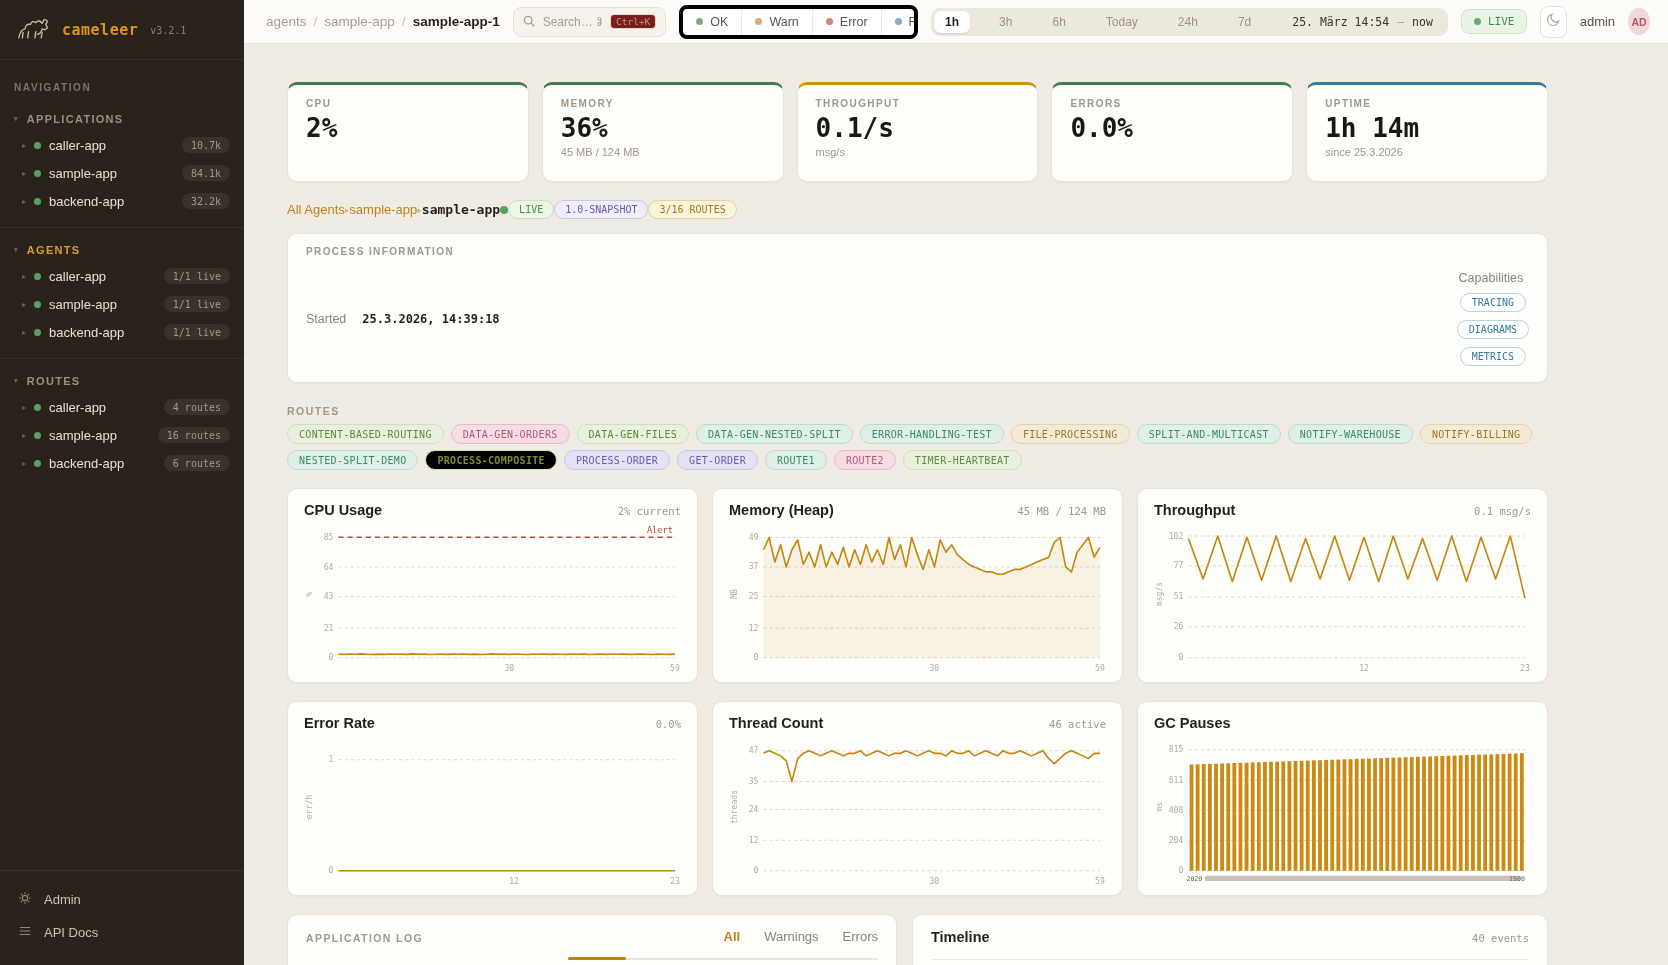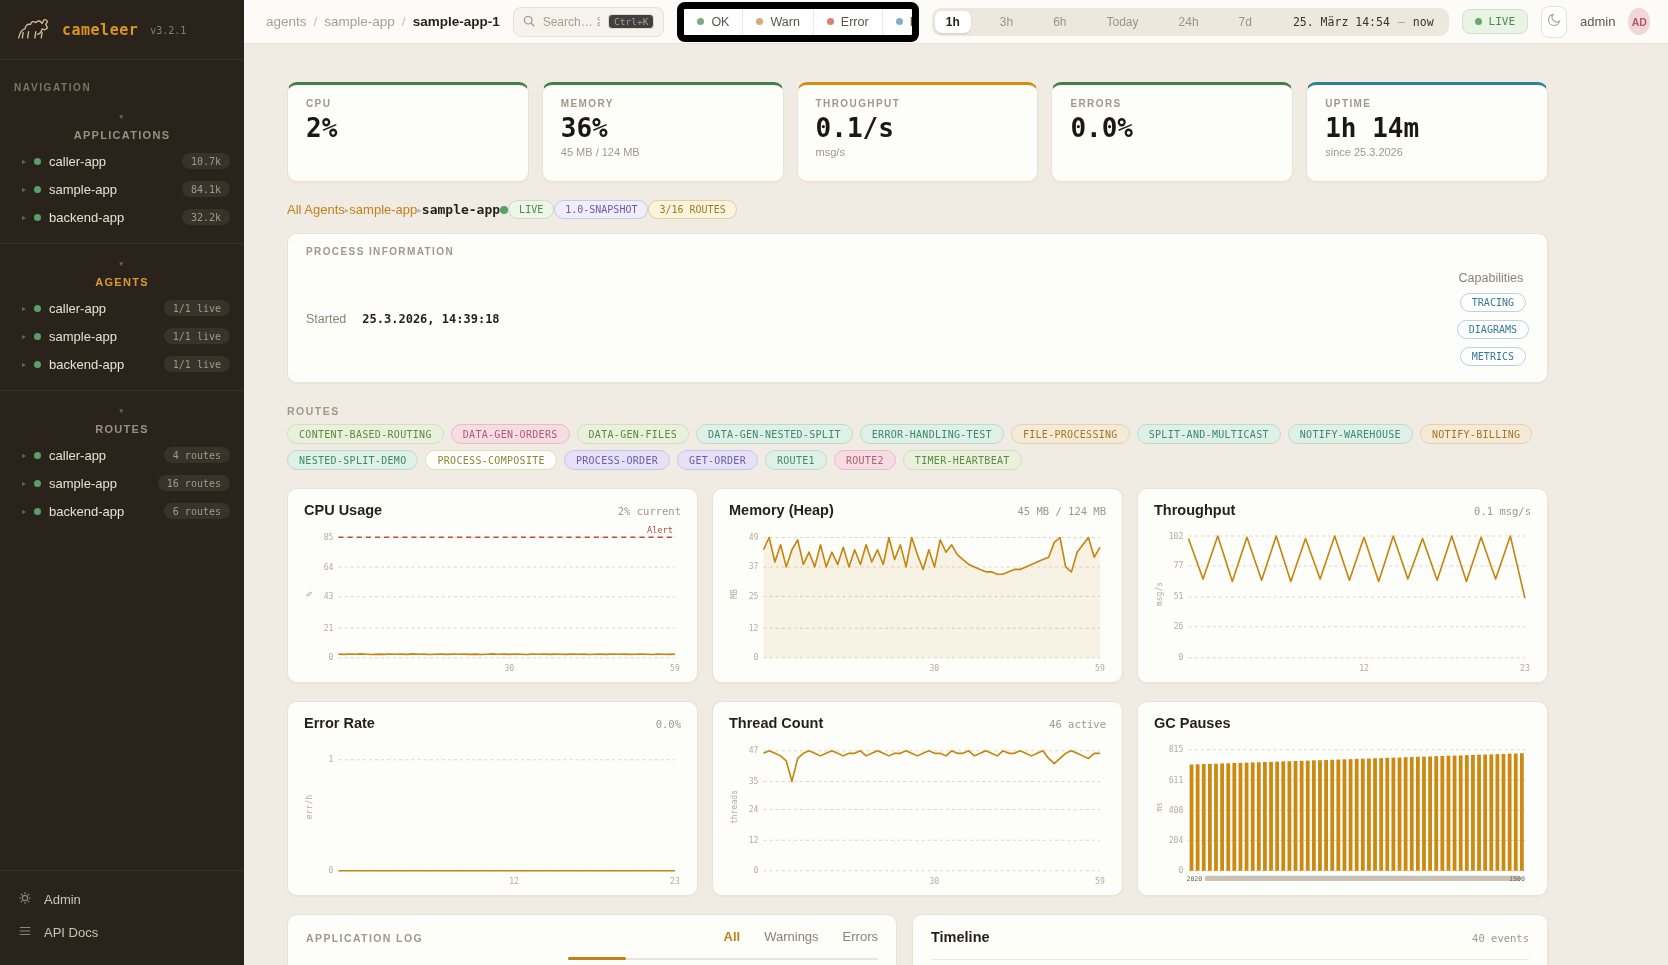--- a/index.html
+++ b/index.html
@@ -10,43 +10,43 @@
   .sidebar { flex:0 0 244px; background:#2a231b; display:flex; flex-direction:column; color:#e6dfd3; }
   .logo-row { display:flex; align-items:center; gap:10px; padding:13px 16px 12px; border-bottom:1px solid rgba(255,255,255,.06); }
   .logo-name { font-family:"DejaVu Sans Mono",monospace; font-weight:bold; font-size:15px; color:#dd9422; letter-spacing:.5px; }
   .logo-ver { font-family:"DejaVu Sans Mono",monospace; font-size:10px; color:#897f72; margin-left:2px; }
   .filter-box { margin:14px 14px 6px; display:flex; align-items:center; gap:8px; background:#342d24; border:1px solid #433b30; border-radius:8px; padding:6px 10px; }
   .filter-box input { background:transparent; border:none; outline:none; color:#d8d1c5; font-size:12.5px; width:100%; font-family:"Liberation Sans",sans-serif; }
   .filter-box input::placeholder { color:#8d8477; }
   .nav-label { font-size:10px; letter-spacing:1.6px; color:#7d7468; margin:22px 0 4px 14px; font-weight:bold; }
   .side-group { padding:10px 0 12px; }
   .side-group + .side-group { border-top:1px solid rgba(255,255,255,.06); }
-  .group-head { display:flex; align-items:center; gap:8px; padding:6px 14px; font-size:11px; font-weight:bold; letter-spacing:1.3px; color:#9a9082; cursor:pointer;flex-direction:column; }
+  .group-head { display:flex; align-items:center; gap:8px; padding:6px 14px; font-size:11px; font-weight:bold; letter-spacing:1.3px; color:#9a9082; cursor:pointer; }
   .group-head .caret { font-size:7px; color:#6c6357; }
   .side-group[data-accent="active"] .group-head-label { color:#d99b2d; }
   .side-item { display:flex; align-items:center; gap:8px; padding:6px 14px 6px 22px; font-size:13px; color:#e6dfd3; cursor:pointer; }
   .side-item .caret { font-size:8px; color:#6c6357; }
   .dot-green { width:7px; height:7px; border-radius:50%; background:#58a065; flex:0 0 auto; }
   .side-badge { margin-left:auto; font-family:"DejaVu Sans Mono",monospace; font-size:10px; color:#a2988a; background:rgba(255,255,255,.07); border-radius:9px; padding:2.5px 9px; }
   .side-spacer { flex:1; }
   .side-footer { border-top:1px solid rgba(255,255,255,.08); padding:12px 0 16px; }
   .foot-item { display:flex; align-items:center; gap:12px; padding:8px 18px; font-size:13px; color:#c9c2b5; cursor:pointer; }
   .icon-muted { color:#8d8477; }
 
   
   .main { flex:1; display:flex; flex-direction:column; min-width:0; }
   .topbar { height:44px; flex:0 0 44px; background:#fcfbf7; border-bottom:1px solid #e9e3d8; display:flex; align-items:center; gap:13px; padding:0 18px 0 22px; }
   .crumbs { display:flex; align-items:center; gap:7px; font-size:13.5px; color:#a89e90; white-space:nowrap; }
   .crumbs .sep { color:#c9c1b3; }
   .crumb-current { color:#261f18; font-weight:bold; }
   .search-box { display:flex; align-items:center; gap:8px; background:#f6f3ec; border:1px solid #e7e1d5; border-radius:8px; padding:5px 9px; width:185px; }
   .search-box input { border:none; outline:none; background:transparent; font-size:12px; color:#6e6558; width:100%; font-family:"Liberation Sans",sans-serif; }
   .search-box input::placeholder { color:#a89e90; }
-  .kbd { font-family:"DejaVu Sans Mono",monospace; font-size:9.5px; color:#a89e90; border:1px solid #e0dacd; border-radius:4px; padding:1px 5px; background:#404040; white-space:nowrap; }
-  .status-group { display:flex; align-items:center; border:7px solid #000000; border-radius:8px; background:#fff; overflow:hidden; }
+  .kbd { font-family:"DejaVu Sans Mono",monospace; font-size:9.5px; color:#a89e90; border:1px solid #e0dacd; border-radius:4px; padding:1px 5px; background:#7f1d1d; white-space:nowrap; }
+  .status-group { display:flex; align-items:center; border:4px solid #000000; border-radius:8px; background:#fff; overflow:hidden; }
   .status-seg { display:flex; align-items:center; gap:7px; padding:6px 13px; font-size:12.5px; color:#5c5548; cursor:pointer; }
   .status-seg + .status-seg { border-left:1px solid #eee8dc; }
   .status-dot { width:7px; height:7px; border-radius:50%; }
   .time-group { display:flex; align-items:center; background:#ede8dd; border-radius:9px; padding:3px; gap:18px; }
   .time-opt { font-size:12px; color:#9d9384; padding:4px 11px; border-radius:7px; cursor:pointer; white-space:nowrap; }
   .time-opt[data-active="true"] { background:#fff; color:#261f18; font-weight:bold; box-shadow:0 1px 2px rgba(0,0,0,.12); }
   .date-range { display:flex; gap:8px; font-family:"DejaVu Sans Mono",monospace; font-size:11.5px; color:#3a332a; padding:0 12px; white-space:nowrap; }
   .date-range .dash { color:#a89e90; }
   .live-pill { display:flex; align-items:center; gap:7px; background:#e9f4e6; border:1px solid #cfe3c8; border-radius:8px; padding:5px 12px; font-family:"DejaVu Sans Mono",monospace; font-size:11px; color:#4c8a4e; cursor:pointer; }
   .live-dot { width:7px; height:7px; border-radius:50%; background:#6aa86c; }
@@ -86,21 +86,21 @@
 
   .routes-sec { margin-top:22px; }
   .routes-label { font-size:10.5px; letter-spacing:1.5px; color:#a1978a; font-weight:bold; margin-bottom:7px; }
   .chip-wrap { display:flex; flex-wrap:wrap; gap:6px 7px; }
   .chip { font-family:"DejaVu Sans Mono",monospace; font-size:10px; letter-spacing:.3px; padding:3.5px 11px; border-radius:11px; border:1px solid; cursor:pointer; }
   .chip[data-color="green"]  { background:#e9f1de; border-color:#cfe0ba; color:#5e8a3a; }
   .chip[data-color="pink"]   { background:#f6dde4; border-color:#e7bcc9; color:#b05a74; }
   .chip[data-color="teal"]   { background:#def0e7; border-color:#bcdccb; color:#3c8a66; }
   .chip[data-color="tan"]    { background:#f4ead5; border-color:#e3d3ae; color:#9e7826; }
   .chip[data-color="purple"] { background:#e6e2f6; border-color:#ccc4ec; color:#6a5ab0; }
-  .chip[data-color="lime"]   { background:#ffffff; border-color:#dde0b2; color:#878a32; }
+  .chip[data-color="lime"]   { background:#000000; border-color:#dde0b2; color:#878a32;font-weight:bold; }
 
   .charts-grid { display:grid; grid-template-columns:repeat(3,1fr); gap:14px; margin-top:18px; }
   .chart-card { padding:13px 16px 8px; }
   .chart-head { display:flex; align-items:baseline; justify-content:space-between; margin-bottom:4px; }
   .chart-title { font-size:14.5px; font-weight:bold; color:#261f18; }
   .chart-meta { font-family:"DejaVu Sans Mono",monospace; font-size:10.5px; color:#a1978a; }
   svg.chart { display:block; width:100%; height:auto; }
   svg.chart .grid { stroke:#ddd7c9; stroke-width:1; stroke-dasharray:3 3; }
   svg.chart .tick { font-family:"DejaVu Sans Mono",monospace; font-size:8px; fill:#b5ac9e; }
   svg.chart .line { fill:none; stroke:#c5850f; stroke-width:1.6; stroke-linejoin:round; }

